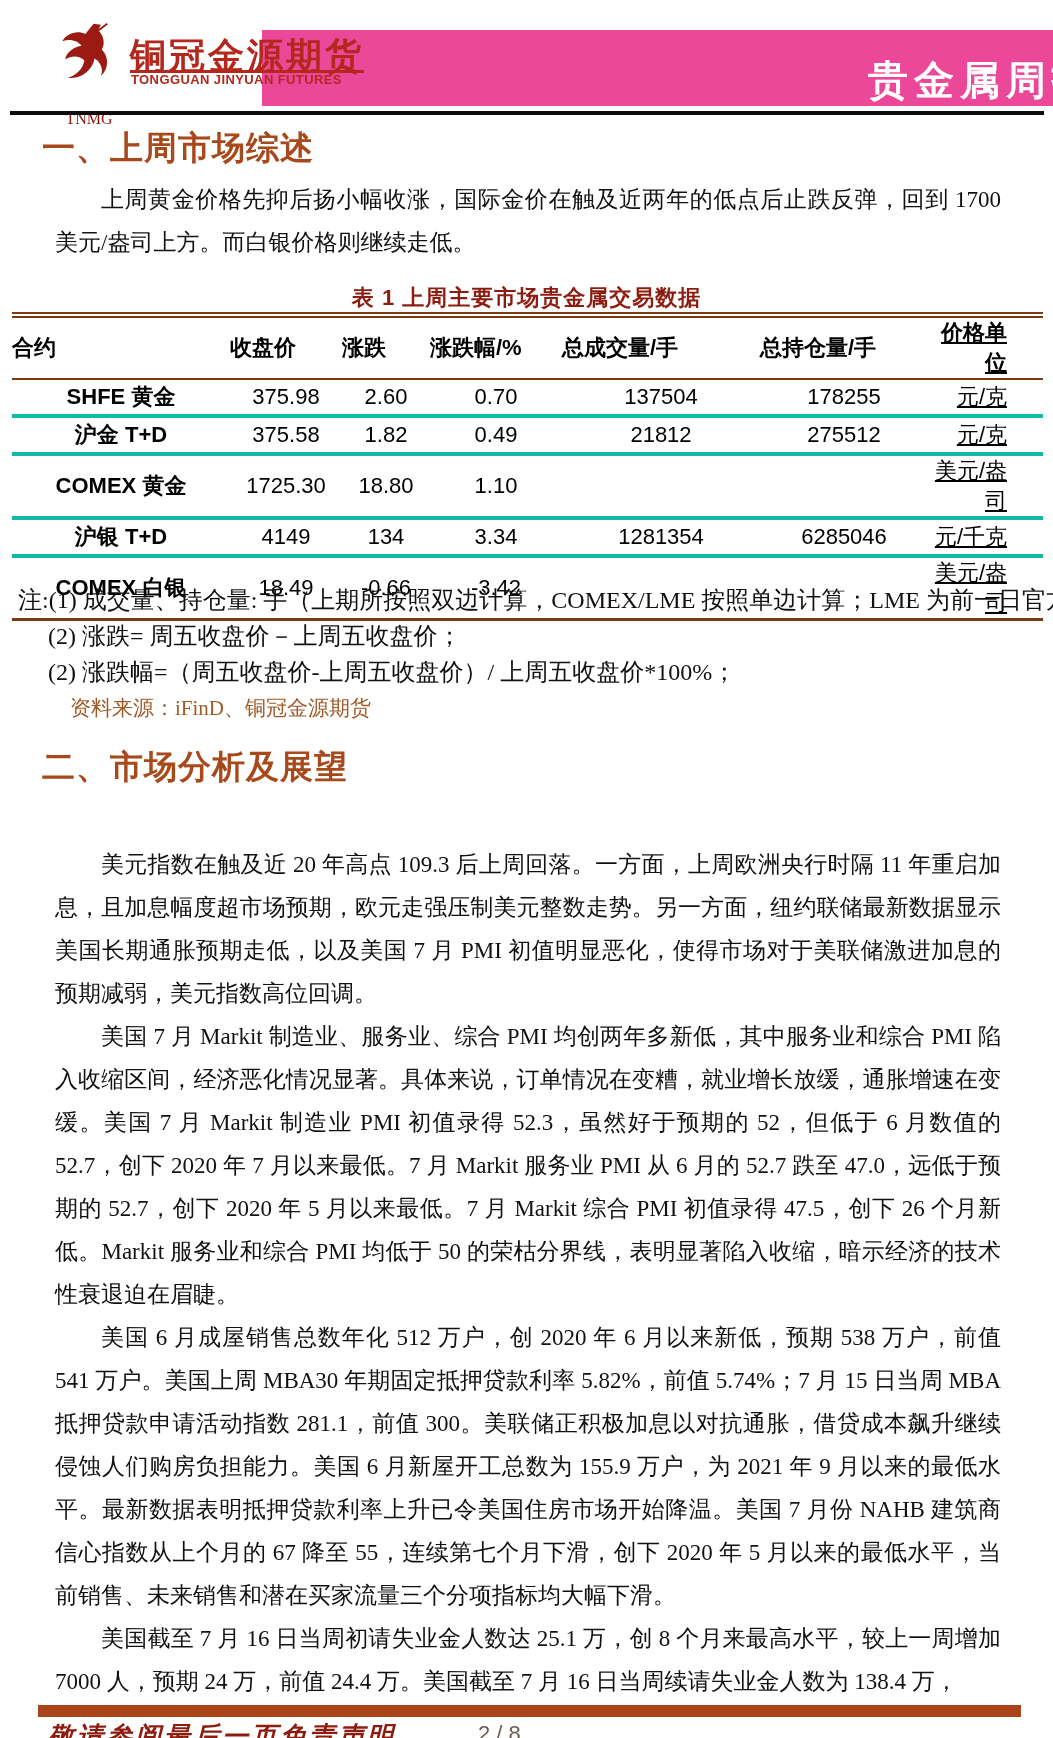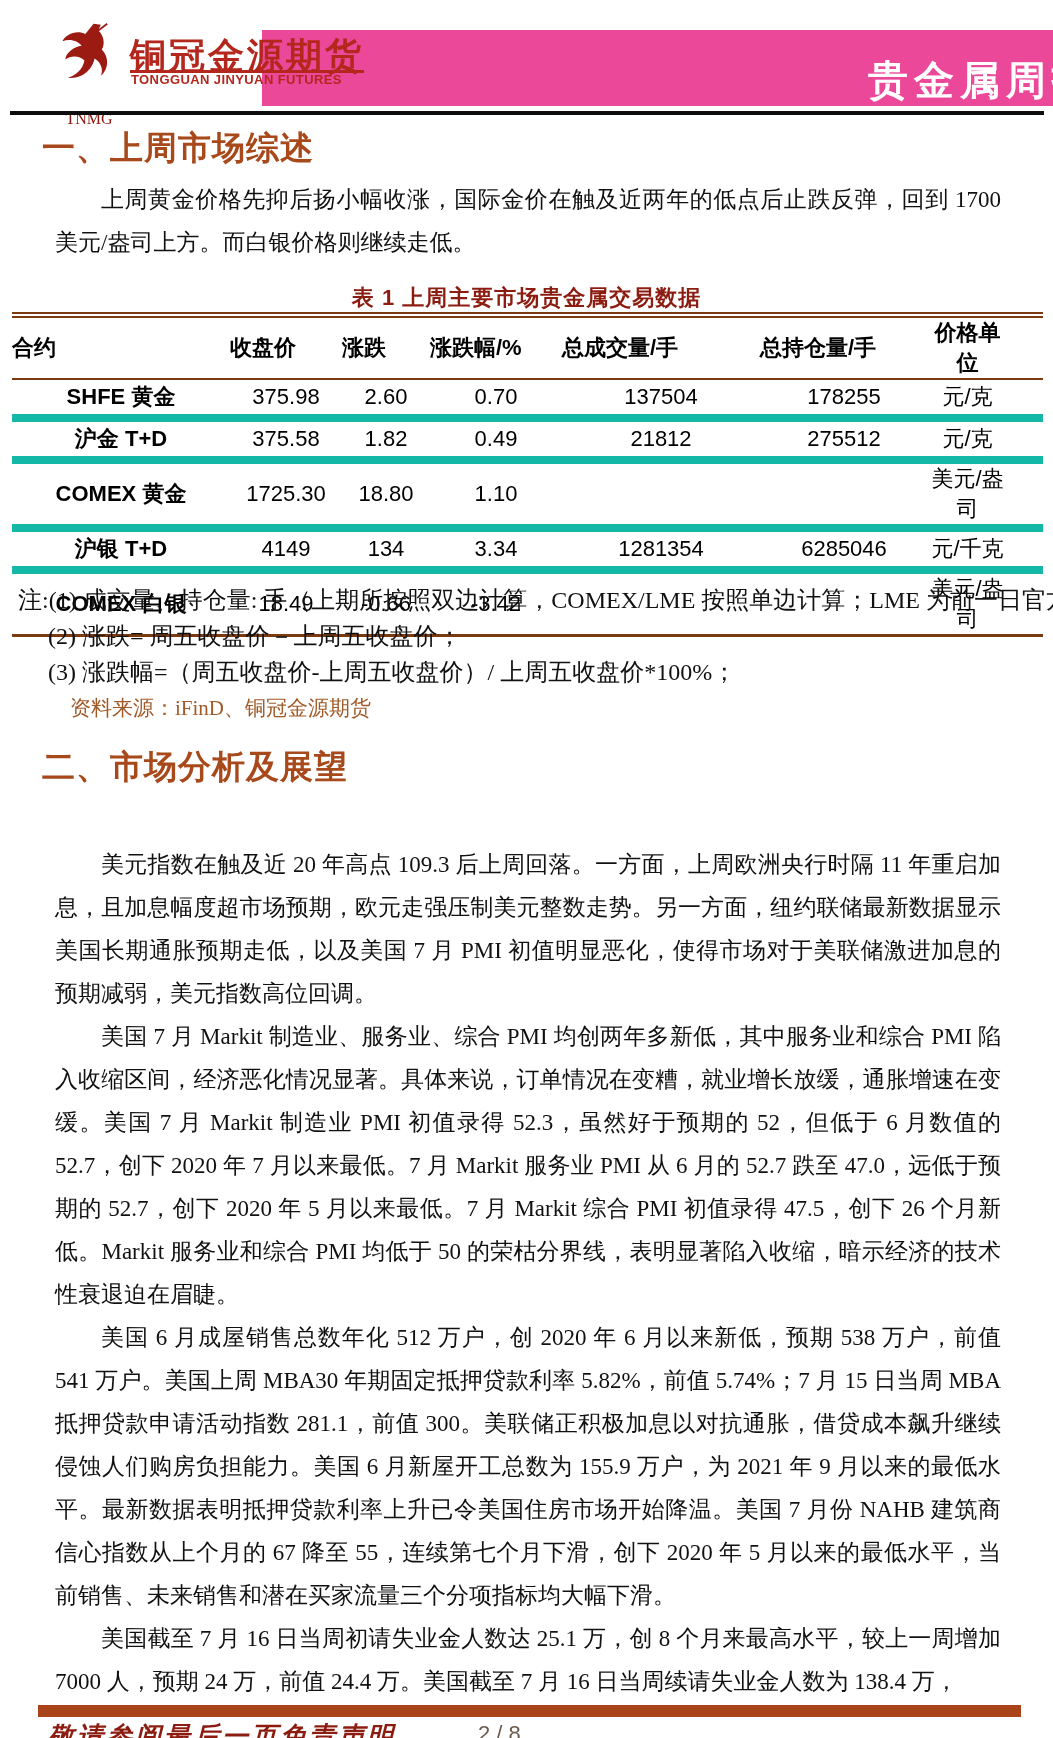--- a/index.html
+++ b/index.html
@@ -54,25 +54,25 @@
     border-collapse:collapse;table-layout:fixed;
     border-top:6px double #7b3a10;border-bottom:3px solid #7b3a10;
     font-family:"Liberation Sans",sans-serif;
   }
   table.data-table th{
     height:40px;font-size:22px;font-weight:bold;color:#000;
     border-bottom:2px solid #7b3a10;text-align:left;padding:0;
   }
   table.data-table td{
     height:34px;font-size:22px;color:#000;text-align:center;padding:0;
-    border-bottom:8px solid #14b8a6;
+    border-bottom:4px solid #14b8a6;
   }
   table.data-table tr:last-child td{border-bottom:none;}
   table.data-table .c0{font-weight:bold;}
-  table.data-table .c6{text-align:center;padding-right:36px;}
+  table.data-table .c6{text-align:right;padding-right:36px;text-decoration:underline;}
   
   .notes{position:absolute;left:18px;top:582px;width:1010px;}
   .notes .note{font-size:24px;line-height:36px;color:#111;white-space:nowrap;}
   .notes .note.indent{padding-left:30px;}
   .source{
     position:absolute;left:70px;top:694px;font-size:21px;color:#a05a28;white-space:nowrap;
   }
   
   .footer-bar{position:absolute;left:38px;top:1705px;width:983px;height:12px;background:#a8431a;}
   .footer-disclaimer{
@@ -170,21 +170,21 @@
           <td class="c3">-3.42</td>
           <td class="c4"></td>
           <td class="c5"></td>
           <td class="c6">美元/盎司</td>
         </tr>
       </tbody>
   </table>
   <div class="notes">
       <div class="note">注:(1) 成交量、持仓量: 手（上期所按照双边计算，COMEX/LME 按照单边计算；LME 为前一日官方数据）；</div>
       <div class="note indent">(2) 涨跌= 周五收盘价－上周五收盘价；</div>
-      <div class="note indent">(3) 涨跌幅=（周五收盘价-上周五收盘价）/ 上周五收盘价*100%；</div>
+      <div class="note indent">(2) 涨跌幅=（周五收盘价-上周五收盘价）/ 上周五收盘价*100%；</div>
     </div>
   <div class="source">资料来源：iFinD、铜冠金源期货</div>
 
   <h2 class="sec sec2">二、市场分析及展望</h2>
   <div class="paras">
       <p>美元指数在触及近 20 年高点 109.3 后上周回落。一方面，上周欧洲央行时隔 11 年重启加息，且加息幅度超市场预期，欧元走强压制美元整数走势。另一方面，纽约联储最新数据显示美国长期通胀预期走低，以及美国 7 月 PMI 初值明显恶化，使得市场对于美联储激进加息的预期减弱，美元指数高位回调。</p>
       <p>美国 7 月 Markit 制造业、服务业、综合 PMI 均创两年多新低，其中服务业和综合 PMI 陷入收缩区间，经济恶化情况显著。具体来说，订单情况在变糟，就业增长放缓，通胀增速在变缓。美国 7 月 Markit 制造业 PMI 初值录得 52.3，虽然好于预期的 52，但低于 6 月数值的 52.7，创下 2020 年 7 月以来最低。7 月 Markit 服务业 PMI 从 6 月的 52.7 跌至 47.0，远低于预期的 52.7，创下 2020 年 5 月以来最低。7 月 Markit 综合 PMI 初值录得 47.5，创下 26 个月新低。Markit 服务业和综合 PMI 均低于 50 的荣枯分界线，表明显著陷入收缩，暗示经济的技术性衰退迫在眉睫。</p>
       <p>美国 6 月成屋销售总数年化 512 万户，创 2020 年 6 月以来新低，预期 538 万户，前值 541 万户。美国上周 MBA30 年期固定抵押贷款利率 5.82%，前值 5.74%；7 月 15 日当周 MBA 抵押贷款申请活动指数 281.1，前值 300。美联储正积极加息以对抗通胀，借贷成本飙升继续侵蚀人们购房负担能力。美国 6 月新屋开工总数为 155.9 万户，为 2021 年 9 月以来的最低水平。最新数据表明抵押贷款利率上升已令美国住房市场开始降温。美国 7 月份 NAHB 建筑商信心指数从上个月的 67 降至 55，连续第七个月下滑，创下 2020 年 5 月以来的最低水平，当前销售、未来销售和潜在买家流量三个分项指标均大幅下滑。</p>
       <p>美国截至 7 月 16 日当周初请失业金人数达 25.1 万，创 8 个月来最高水平，较上一周增加 7000 人，预期 24 万，前值 24.4 万。美国截至 7 月 16 日当周续请失业金人数为 138.4 万，</p>
     </div>

